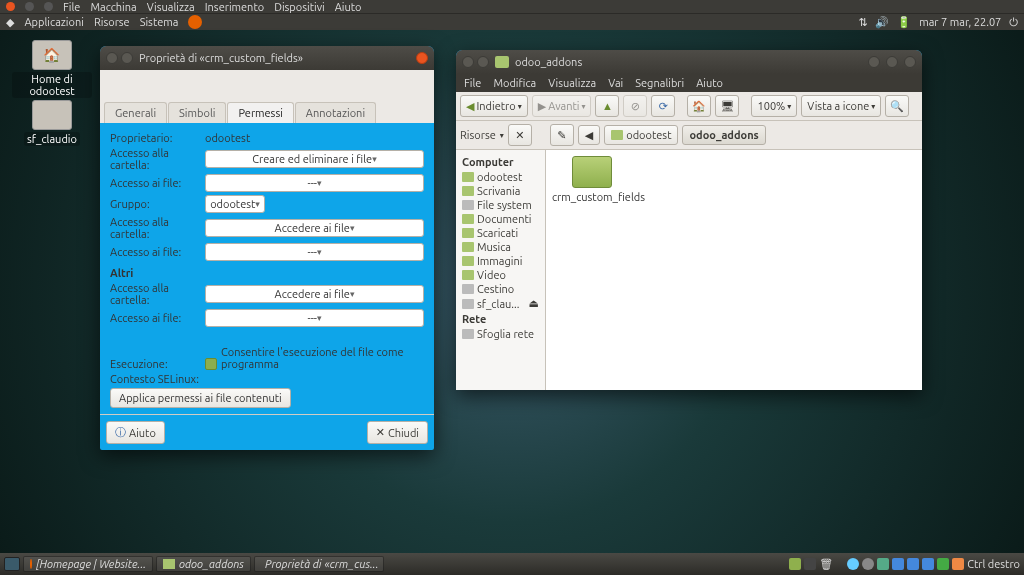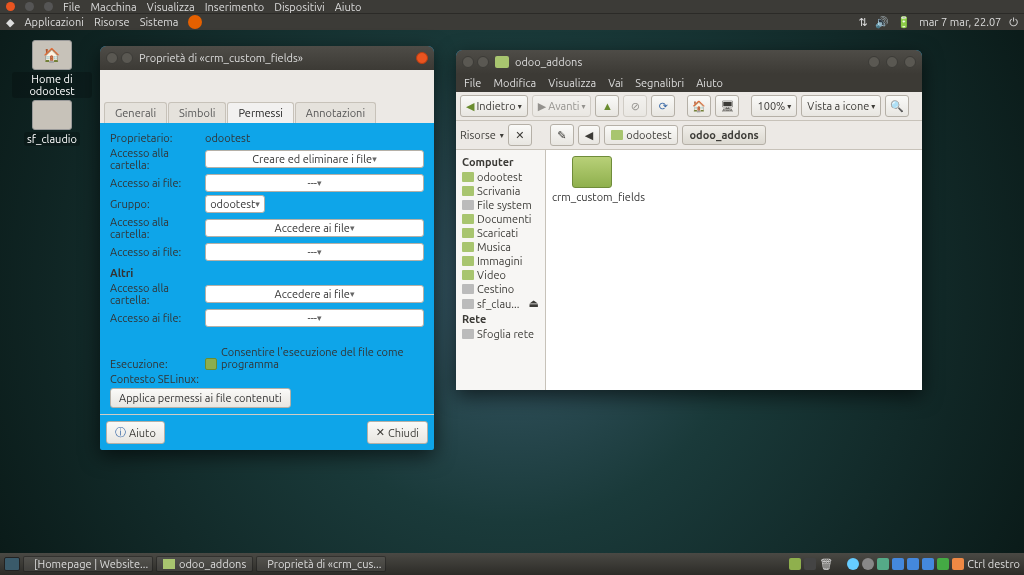--- a/index.html
+++ b/index.html
@@ -51,21 +51,21 @@
   .side-head{font-weight:bold;padding:2px 4px;}
   .side-item{padding:1px 4px;display:flex;align-items:center;gap:3px;white-space:nowrap;}
   .side-ico{width:12px;height:10px;background:#a8c56f;border-radius:1px;flex-shrink:0;}
   .side-ico.drive{background:#bbb;}
   .content-area{flex:1;background:#fff;position:relative;padding:6px;}
   .folder-item{width:80px;text-align:center;font-size:11px;color:#333;}
   .folder-img2{width:40px;height:32px;background:linear-gradient(#b8d078,#8fb04d);border-radius:3px;margin:0 auto 3px auto;border:1px solid #6f8c3a;}
   .statusbar{background:#ece9e5;border-top:1px solid #c7c2b9;padding:2px 6px;font-size:10.5px;color:#444;}
   
   .taskbar{position:absolute;left:0;right:0;bottom:0;height:22px;background:linear-gradient(#4a4944,#2c2b27);display:flex;align-items:center;padding:0 4px;gap:3px;color:#ddd;font-size:11px;}
-  .task-item{background:rgba(255,255,255,.08);border:1px solid rgba(0,0,0,.4);border-radius:2px;padding:1px 6px;display:flex;align-items:center;gap:4px;max-width:130px;overflow:hidden;white-space:nowrap;}
+  .task-item{background:rgba(255,255,255,.08);border:1px solid rgba(0,0,0,.4);border-radius:2px;padding:1px 6px;display:flex;align-items:center;gap:4px;max-width:130px;overflow:hidden;white-space:nowrap;font-style:italic;}
   .task-ico{width:12px;height:10px;display:inline-block;}
   .spacer{flex:1;}
   .tray-ico{width:12px;height:12px;display:inline-block;border-radius:2px;}
 </style>
 </head>
 <body>
 
 <div class="topbar sys">
   <span class="circle-red"></span>
   <span class="circle-grey"></span>

